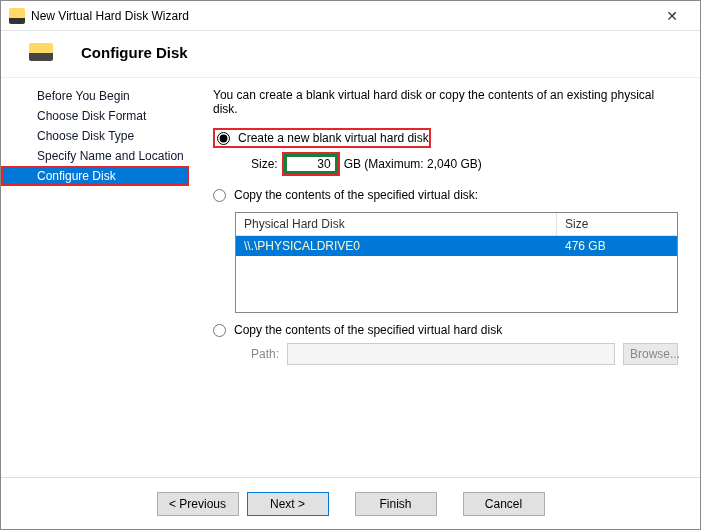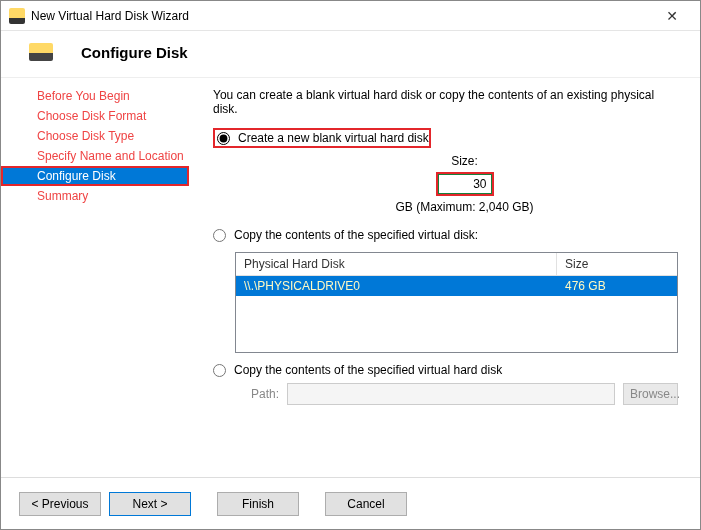--- a/index.html
+++ b/index.html
@@ -53,45 +53,45 @@
   .body {
     display: flex;
     height: calc(100% - 30px - 56px - 52px);
   }
   .sidebar {
     width: 188px;
     padding: 8px 0 0 0;
   }
   .sidebar .step {
     padding: 3px 0 3px 36px;
-    color: #ef4444;
+    color: #0f172a;
     cursor: pointer;
     white-space: nowrap;
   }
   .sidebar .step.active {
     background: #0078d7;
     color: #fff;
   }
   .sidebar .hl {
     outline: 2px solid #e3262b;
     outline-offset: -2px;
   }
   .main {
     flex: 1;
     padding: 10px 22px 0 24px;
   }
   .intro { margin-bottom: 12px; }
   .opt { display: flex; align-items: center; gap: 8px; margin: 4px 0; }
   .opt input[type=radio] { accent-color: #000; margin:0; }
   .opt-label { }
   .hlbox { border: 2px solid #e3262b; padding: 1px 0 1px 2px; display: inline-flex; align-items:center; gap:8px; }
-  .sizerow { margin: 6px 0 14px 38px; display:flex; align-items:center; gap:6px;flex-direction:column;}
+  .sizerow { margin: 6px 0 14px 38px; display:flex; align-items:center; gap:6px;}
   .sizerow input {
     width: 54px; height: 20px; text-align: right;
-    border: 1px solid #15803d; padding: 1px 4px;
+    border: 3px solid #15803d; padding: 1px 4px;
     font-family: inherit; font-size: 12px;
   }
   .hlinput { outline: 2px solid #e3262b; outline-offset: 0; }
   .table {
     margin: 10px 0 10px 22px;
     border: 1px solid #828790;
     height: 101px;
     background: #fff;
   }
   .thead { display:flex; background: #fff; border-bottom: 1px solid #e1e1e1; }
@@ -110,21 +110,21 @@
   }
   .pathrow button {
     width: 55px; height:22px; background:#e9e9e9; border:1px solid #ccc;
     color:#888; font-family: inherit; font-size:12px;
   }
   .footer {
     position: absolute;
     bottom: 0; left:0; right:0;
     height: 52px;
     border-top: 1px solid #ddd;
-    display:flex; align-items:center; justify-content:flex-start;
+    display:flex; align-items:center; justify-content:center;
     gap: 8px; padding: 0 18px;
   }
   .footer button {
     width: 82px; height: 24px;
     background: #e1e1e1; border:1px solid #adadad;
     font-family: inherit; font-size:12px; color:#000;
   }
   .footer button.primary { border:1.5px solid #0078d7; }
   .footer .gap { width: 10px; }
 </style>
@@ -142,21 +142,20 @@
   <h1>Configure Disk</h1>
 </div>
 
 <div class="body">
   <div class="sidebar">
     <div class="step">Before You Begin</div>
     <div class="step">Choose Disk Format</div>
     <div class="step">Choose Disk Type</div>
     <div class="step">Specify Name and Location</div>
     <div class="step active hl">Configure Disk</div>
-    <div class="step">Summary</div>
   </div>
 
   <div class="main">
     <div class="intro">You can create a blank virtual hard disk or copy the contents of an existing physical disk.</div>
 
     <div class="opt">
       <span class="hlbox">
         <input type="radio" checked="" style="">
         <span class="opt-label">Create a new blank virtual hard disk</span>
       </span>

